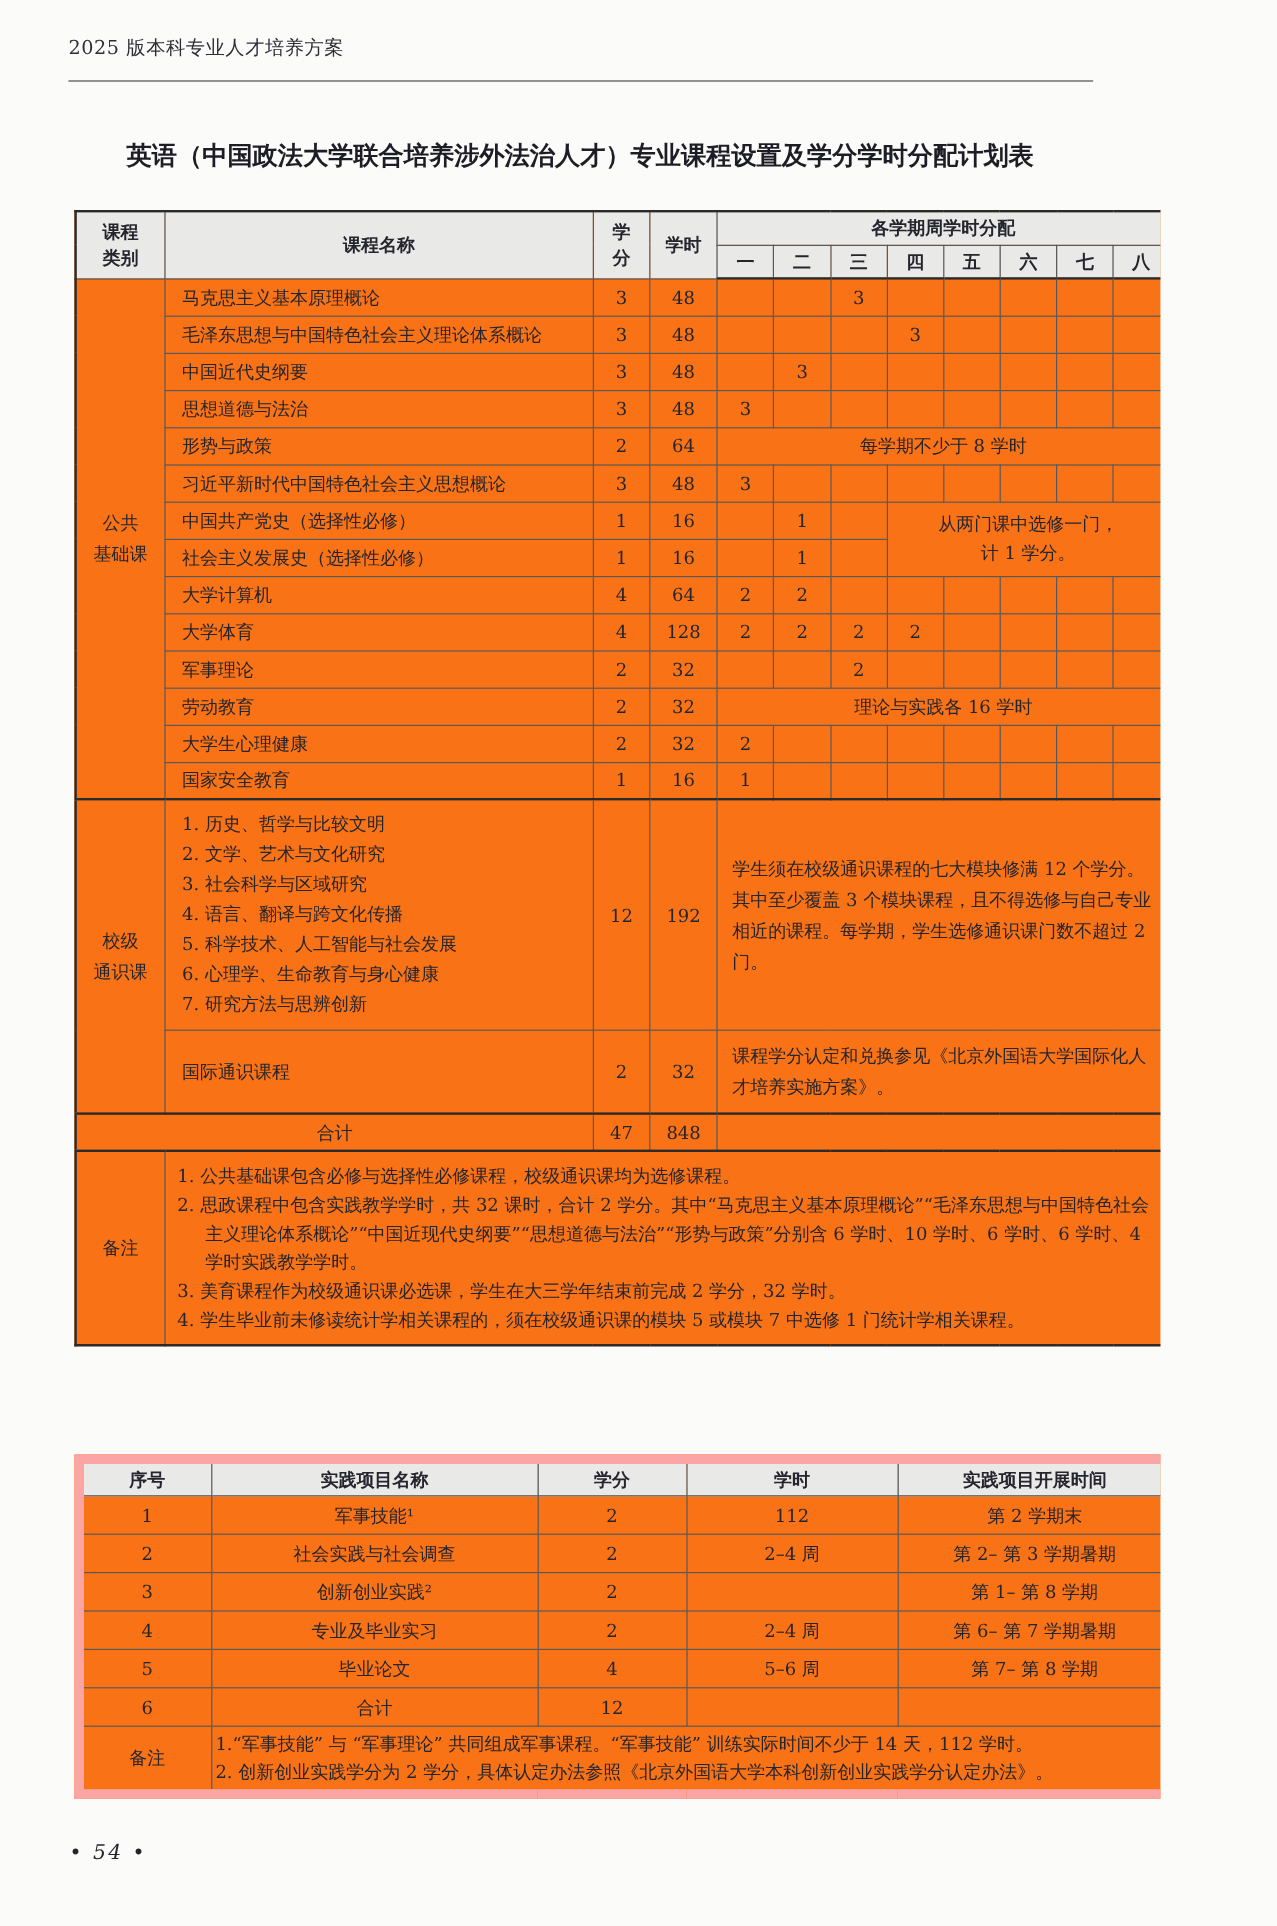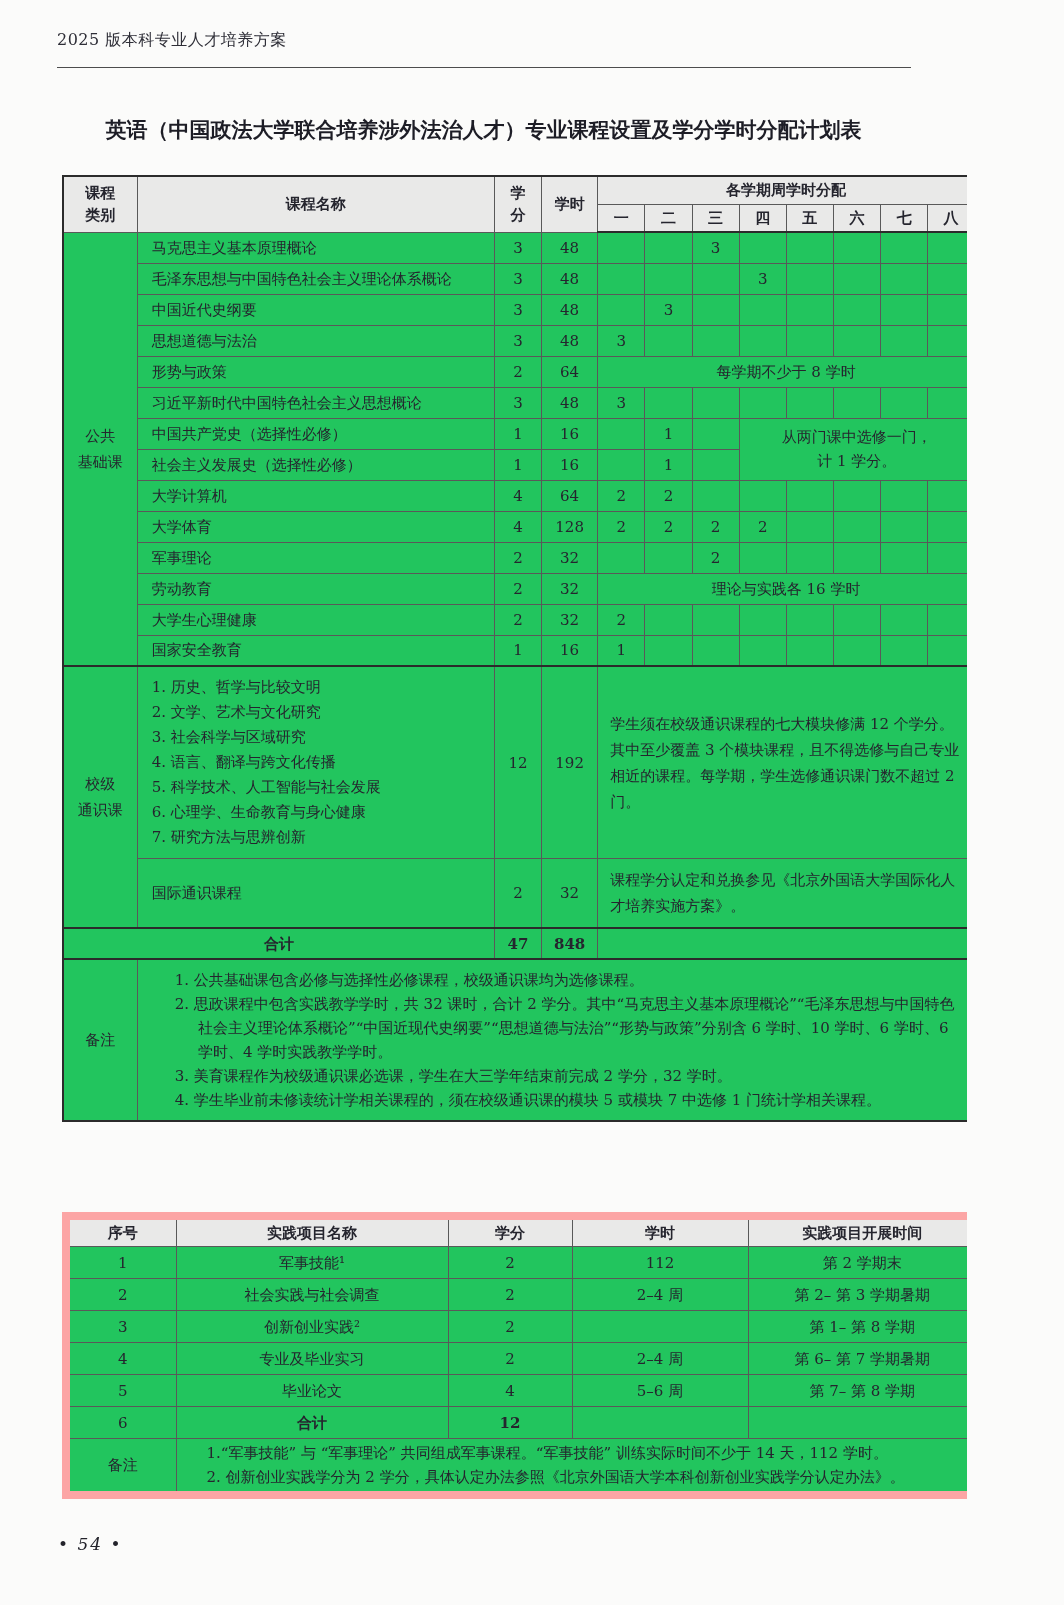--- a/index.html
+++ b/index.html
@@ -22,48 +22,48 @@
   }
   .sub-title {
     position: absolute; top: 1140px; left: 0; width: 100%;
     text-align: center; font-size: 20px; font-weight: bold; color: #1d1d26;
   }
   .page-footer {
     position: absolute; left: 58px; top: 1534px;
     font-size: 17px; color: #23232b; letter-spacing: 2px; font-style: italic;
   }
 
-  table { border-collapse: collapse; table-layout: fixed; background: #22c55e; }
+  table { border-collapse: collapse; table-layout: fixed; background: #f97316; }
   #t1 { position: absolute; left: 62px; top: 175px; width: 914px; border: 2px solid #2b2b2b; }
   #t2 { position: absolute; left: 62px; top: 1212px; width: 914px; border: 8px solid #fca5a5; }
 
   th, td {
     border: 1px solid #595959; font-size: 15px; text-align: center;
     vertical-align: middle; padding: 2px 3px; color: #25252e;
     word-break: break-all; line-height: 24px;
   }
   thead th { background: #e9e9e8; font-weight: bold; height: 28px; line-height: 22px; }
   #t1 thead tr:last-child th { border-bottom: 2px solid #2b2b2b; }
   #t1 tbody td { height: 31px; }
   #t2 tbody td { height: 32px; }
 
   .pre  { white-space: pre-line; }
   .cat  { white-space: pre-line; line-height: 26px; }
   .name { text-align: left; padding-left: 14px; }
-  .b    { font-weight: bold; }
+  .b    { font-weight: normal; }
   .thick-t { border-top: 2px solid #2b2b2b; }
 
   .list { padding: 8px 4px 8px 14px; }
   .mod-line { text-align: left; line-height: 25px; font-size: 15px; }
   .para { text-align: left; padding: 8px 12px; line-height: 26px; }
   .h50  { height: 50px !important; }
   .remarks { height: 140px; padding: 8px 10px; }
   .note-line {
     text-align: left; font-size: 15px; line-height: 24px;
-    padding-left: 1.55em; text-indent: -1.55em; margin-left: 27px;
+    padding-left: 1.55em; text-indent: -1.55em;
   }
   .empty-span { height: 33px; }
 </style>
 </head>
 <body>
 
 <div class="page">
 
   <div class="doc-header">2025 版本科专业人才培养方案</div>
 

